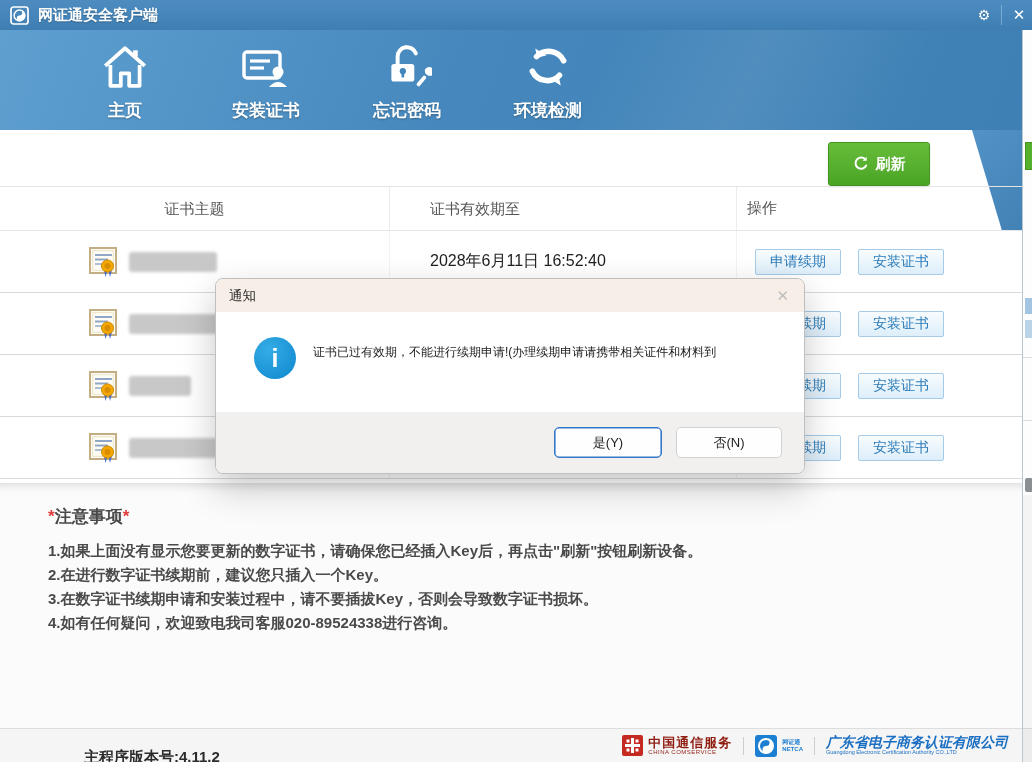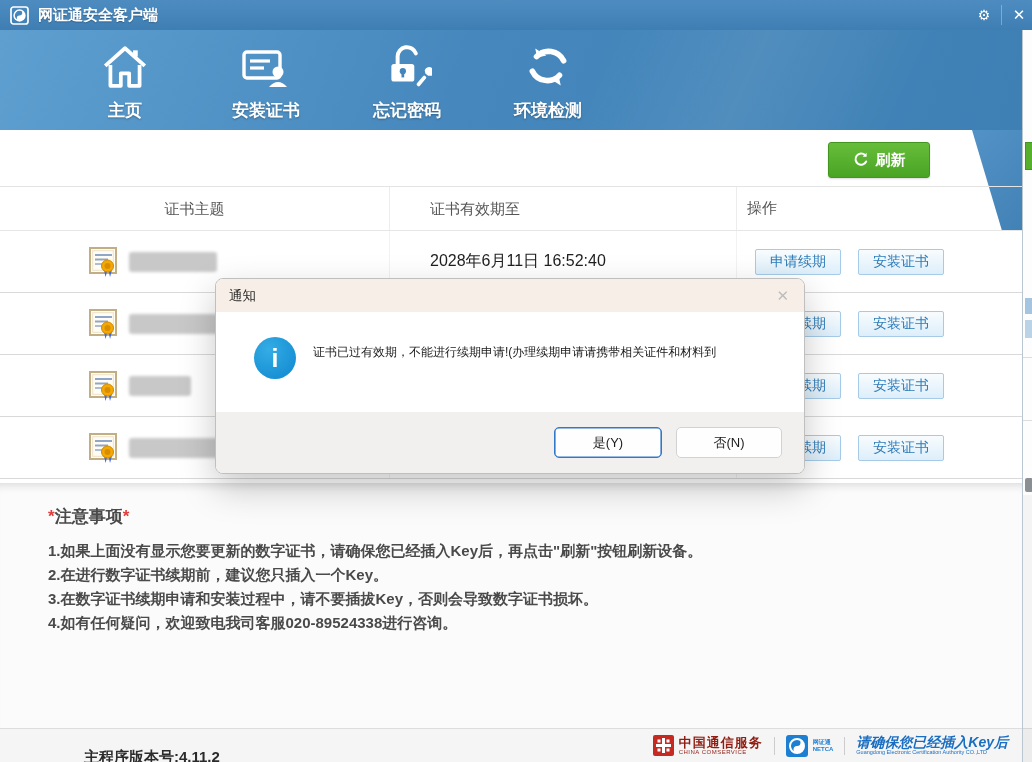--- a/index.html
+++ b/index.html
@@ -29,21 +29,21 @@
     background:linear-gradient(180deg,rgba(255,255,255,.12),rgba(255,255,255,.22));
     border-radius:3px 3px 0 0; }
   .tab-icon { position:relative; height:54px; display:flex; align-items:flex-end; }
   .tab-label { position:relative; font-size:17px; font-weight:bold; margin-top:7px; text-shadow:0 1px 2px rgba(0,0,0,.3); }
 
   
   .wedge { position:absolute; left:972px; top:130px; width:50px; height:168px;
     background:linear-gradient(135deg,#5292c6,#3a7aad); clip-path:polygon(0 0,100% 0,100% 100%); }
 
   
-  .btn-refresh { position:absolute; left:828px; top:142px; width:102px; height:36px;
+  .btn-refresh { position:absolute; left:828px; top:142px; width:102px; height:44px;
     display:flex; align-items:center; justify-content:center; gap:7px;
     background:linear-gradient(#66bd3a,#4aa424); border:1px solid #42951f; border-radius:3px;
     color:#fff; font-size:15px; font-weight:bold; box-shadow:0 1px 2px rgba(0,0,0,.15); cursor:pointer; }
 
   
   .table { position:absolute; left:0; top:186px; width:1022px; }
   .thead { height:45px; border-top:1px solid #e4e4e4; border-bottom:1px solid #e6e6e6;
     display:flex; align-items:center; color:#555; font-size:15px; }
   .th1 { width:390px; text-align:center; border-right:1px solid #ececec; height:100%; line-height:44px; }
   .th2 { width:347px; padding-left:40px; border-right:1px solid #ececec; height:100%; line-height:44px; }
@@ -342,21 +342,21 @@
             <path d="M11 4 a7 7 0 0 1 0 14 a3.5 3.5 0 0 1 0 -7 a3.5 3.5 0 0 0 0 -7 Z" fill="#fff"></path>
           </svg>
         </span>
         <span class="logo-text">
           <span class="netca-text">网证通</span>
           <span class="netca-text">NETCA</span>
         </span>
       </div>
       <div class="logo-sep"></div>
       <div class="logo-text">
-        <span class="gdca-l1">请确保您已经插入Key后</span>
+        <span class="gdca-l1">广东省电子商务认证有限公司</span>
         <span class="gdca-l2">Guangdong Electronic Certification Authority CO.,LTD</span>
       </div>
     </div>
   </div>
 
   <div class="strip">
     <div class="frag frag-green"></div>
     <div class="frag frag-blue1"></div>
     <div class="frag frag-blue2"></div>
     <div class="frag frag-line" style="top:327px"></div>

